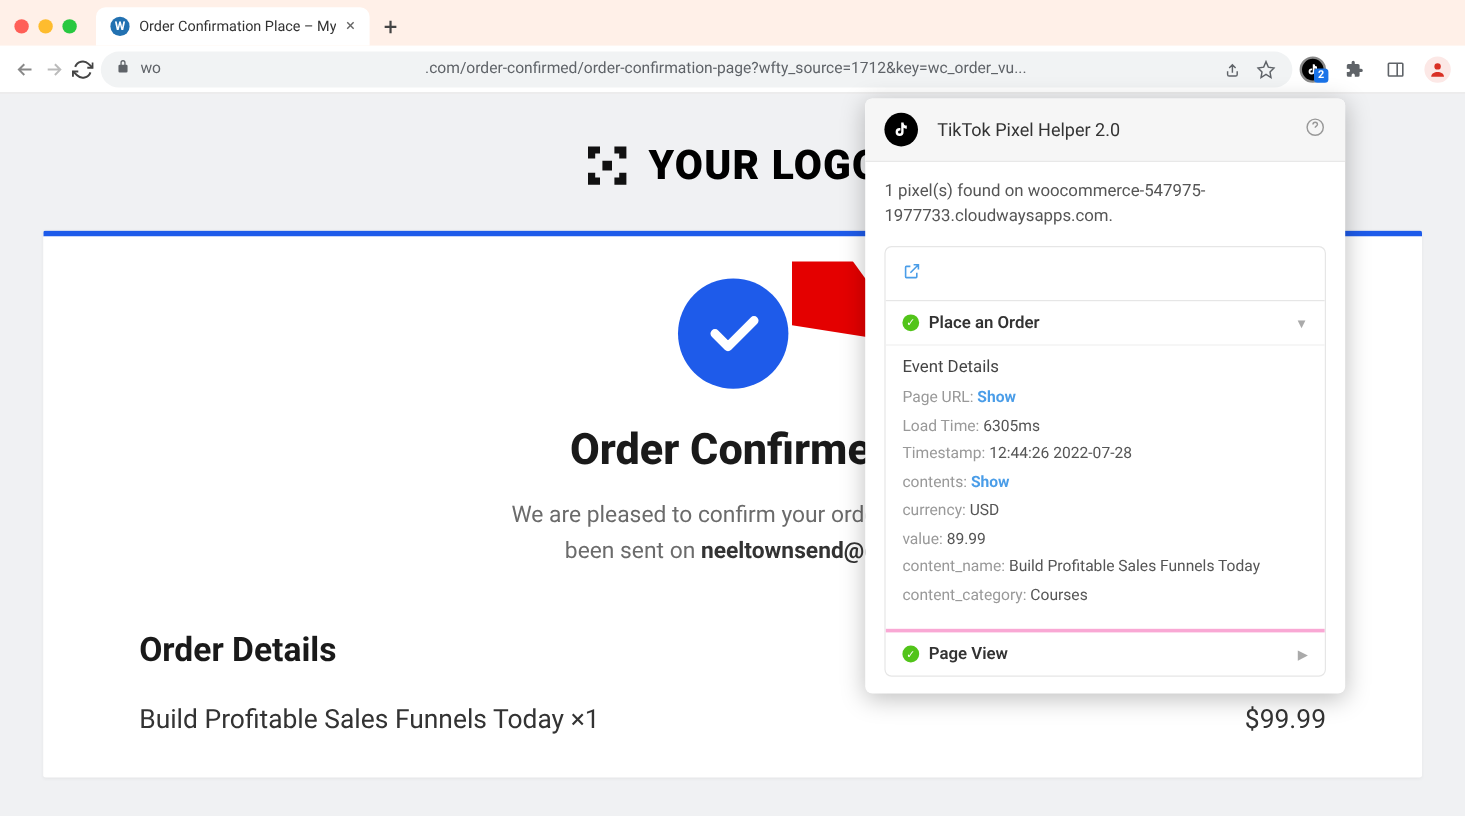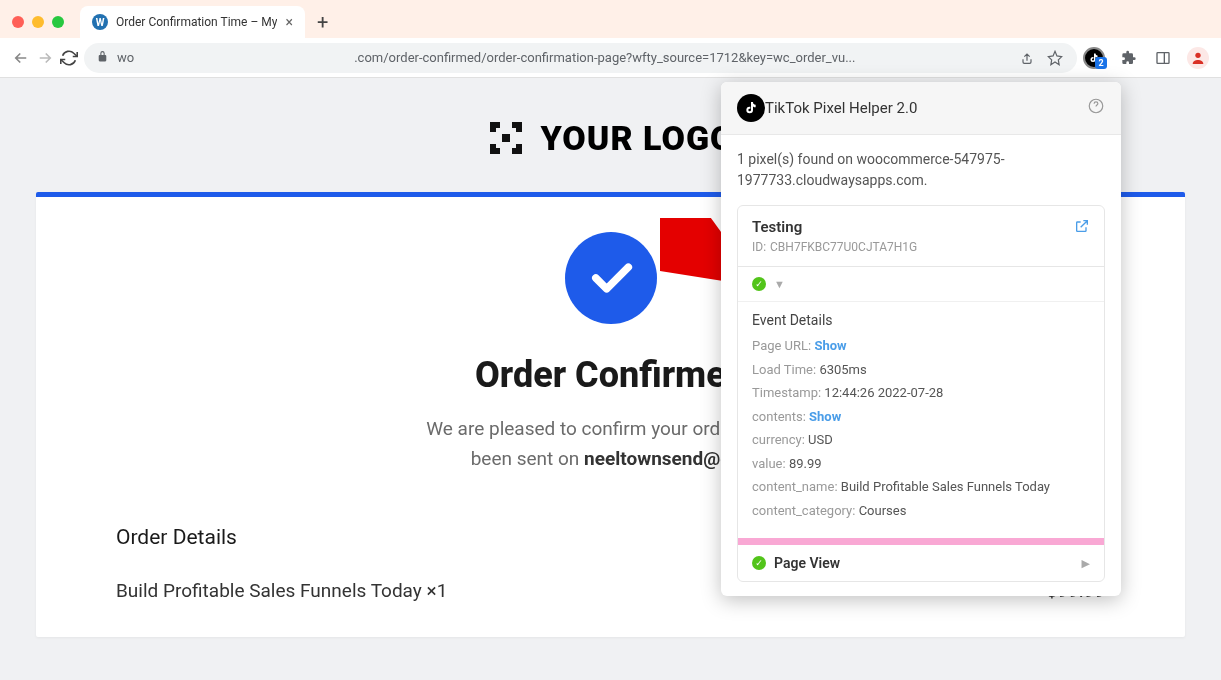--- a/index.html
+++ b/index.html
@@ -36,66 +36,66 @@
 .logo-area { text-align: center; padding: 40px 0 30px; }
 .logo { display: inline-flex; align-items: center; gap: 14px; font-size: 34px; font-weight: 900; letter-spacing: 1px; }
 
 .confirm-card { background: #fff; margin: 0 36px; border-top: 5px solid #1e5bea; border-radius: 2px; padding: 35px 40px; text-align: center; box-shadow: 0 1px 3px rgba(0,0,0,0.05); }
 .check-circle { width: 92px; height: 92px; background: #1e5bea; border-radius: 50%; margin: 0 auto 30px; display: flex; align-items: center; justify-content: center; }
 .confirm-title { font-size: 36px; font-weight: 800; color: #1a1a1a; margin-bottom: 18px; }
 .confirm-text { font-size: 19px; color: #6b6b6b; line-height: 1.6; }
 .confirm-text strong { color: #333; font-weight: 700; }
 
 .order-details { text-align: left; margin-top: 50px; padding: 0 40px; }
-.od-title { font-size: 21px; font-weight: 400; color: #1a1a1a; margin-bottom: 30px; }
-.od-row { display: flex; justify-content: space-between; font-size: 19px; color: #333; }
+.od-title { font-size: 28px; font-weight: 700; color: #1a1a1a; margin-bottom: 30px; }
+.od-row { display: flex; justify-content: space-between; font-size: 22px; color: #333; }
 
 
 .arrow { position: absolute; top: 218px; left: 660px; z-index: 5; pointer-events: none; }
 
 
 .popup { position: absolute; top: 82px; right: 100px; width: 400px; background: #fff; border-radius: 6px; box-shadow: 0 4px 20px rgba(0,0,0,0.25); z-index: 10; overflow: hidden; font-size: 14px; }
-.popup-header { display: flex; align-items: center; padding: 12px 16px; gap: 0; background: #f6f6f6; border-bottom: 1px solid #e8e8e8; }
+.popup-header { display: flex; align-items: center; padding: 12px 16px; gap: 16px; background: #f6f6f6; border-bottom: 1px solid #e8e8e8; }
 .popup-logo { width: 28px; height: 28px; background: #000; border-radius: 50%; display: flex; align-items: center; justify-content: center; color: #fff; font-size: 14px; font-weight: bold; }
 .popup-title { flex: 1; color: #333; font-size: 15px; }
 .popup-help { color: #999; font-size: 16px; }
 .popup-body { padding: 14px 16px; }
 .found-text { color: #555; font-size: 14px; line-height: 1.5; margin-bottom: 14px; }
 .card { border: 1px solid #e6e6e6; border-radius: 6px; overflow: hidden; }
 .card-head { padding: 12px 14px; display: flex; align-items: flex-start; justify-content: space-between; border-bottom: 1px solid #e6e6e6; }
 .card-head-left { flex: 1; }
 .card-head-title { font-weight: 600; color: #333; font-size: 15px; margin-bottom: 4px; }
 .card-head-id { font-size: 12px; color: #999; }
 .card-head-id .lbl { margin-right: 4px; }
 .open-icon { color: #4a9de8; cursor: pointer; }
 .event-row { padding: 10px 14px; display: flex; align-items: center; gap: 8px; border-bottom: 1px solid #f0f0f0; cursor: pointer; }
 .event-row .dot { width: 14px; height: 14px; background: #52c41a; border-radius: 50%; display: flex; align-items: center; justify-content: center; color: #fff; font-size: 9px; }
 .event-name { flex: 1; font-weight: 600; color: #333; font-size: 14px; }
 .chev { color: #aaa; font-size: 11px; }
-.details { padding: 10px 14px 14px; border-bottom: 7px solid #f9a8d4; }
+.details { padding: 10px 14px 14px; border-bottom: 3px solid #f9a8d4; }
 .det-heading { color: #444; font-size: 14px; margin-bottom: 8px; }
 .det-line { font-size: 13px; color: #888; margin-bottom: 4px; line-height: 1.5; }
 .det-line .k { color: #999; }
 .det-line .v { color: #555; }
 .det-line .link { color: #4a9de8; cursor: pointer; font-weight: bold; }
 .det-heading.mt { margin-top: 14px; }
 </style>
 </head>
 <body>
 
 <div class="browser-chrome">
   <div class="tab-bar">
     <div class="traffic-lights">
       <div class="tl red"></div>
       <div class="tl yellow"></div>
       <div class="tl green"></div>
     </div>
     <div class="tab">
       <div class="tab-favicon">W</div>
-      <div class="tab-title">Order Confirmation Time – My</div>
+      <div class="tab-title">Order Confirmation Place – My</div>
       <div class="tab-close">×</div>
     </div>
     <div class="new-tab">+</div>
   </div>
 
   <div class="toolbar">
     <div class="nav-btn">
       <svg width="18" height="18" viewBox="0 0 24 24" fill="none" stroke="currentColor" stroke-width="2.2">
           <path d="M19 12H5M11 18l-6-6 6-6"></path>
         </svg>
@@ -211,35 +211,30 @@
           <circle cx="12" cy="12" r="9"></circle>
           <path d="M9.5 9a2.5 2.5 0 015 0c0 1.5-2.5 2-2.5 3.5M12 17h.01"></path>
         </svg>
     </div>
   </div>
   <div class="popup-body">
     <div class="found-text">1 pixel(s) found on woocommerce-547975-1977733.cloudwaysapps.com.</div>
 
     <div class="card">
       <div class="card-head">
-        <div class="card-head-left">
-          <div class="card-head-title">Testing</div>
-          <div class="card-head-id">
-            <span class="lbl">ID:</span><span>CBH7FKBC77U0CJTA7H1G</span>
-          </div>
-        </div>
         <div class="open-icon">
           <svg width="16" height="16" viewBox="0 0 24 24" fill="none" stroke="currentColor" stroke-width="2">
               <path d="M14 4h6v6M20 4L10 14M18 14v5a1 1 0 01-1 1H5a1 1 0 01-1-1V7a1 1 0 011-1h5"></path>
             </svg>
         </div>
       </div>
 
       <div class="event-row">
         <span class="dot">✓</span>
+        <span class="event-name">Place an Order</span>
         <span class="chev">▼</span>
       </div>
 
       <div class="details">
         <div class="det-heading">Event Details</div>
         <div class="det-line"><span class="k">Page URL:</span> <span class="link">Show</span></div>
         <div class="det-line"><span class="k">Load Time:</span> <span class="v">6305ms</span></div>
         <div class="det-line"><span class="k">Timestamp:</span> <span class="v">12:44:26 2022-07-28</span></div>
 
         <div class="det-line"><span class="k">contents:</span> <span class="link">Show</span></div>

